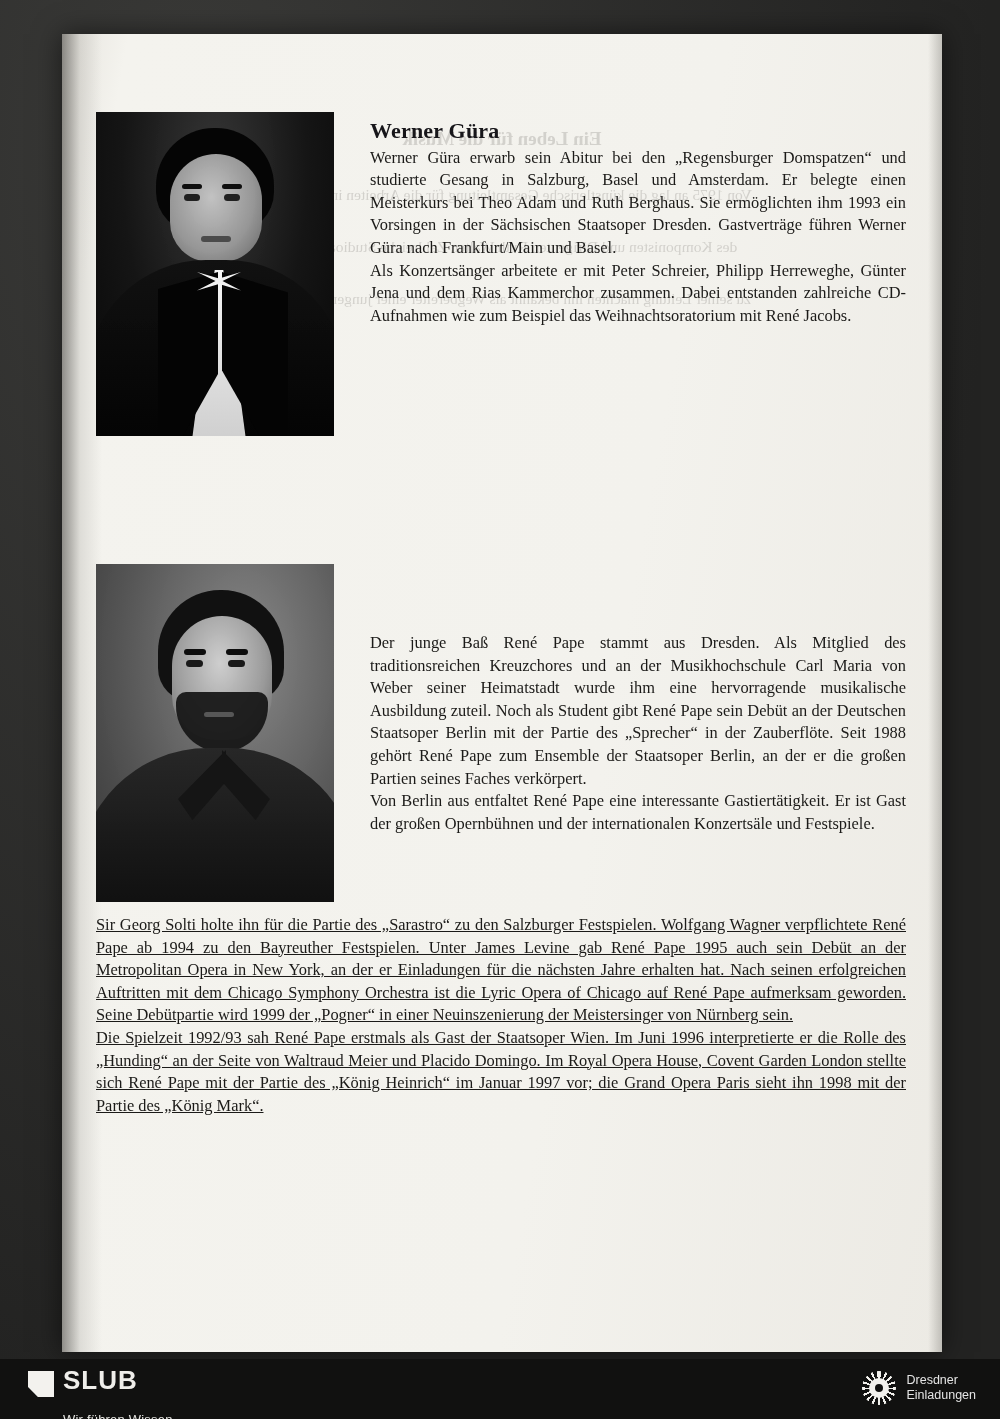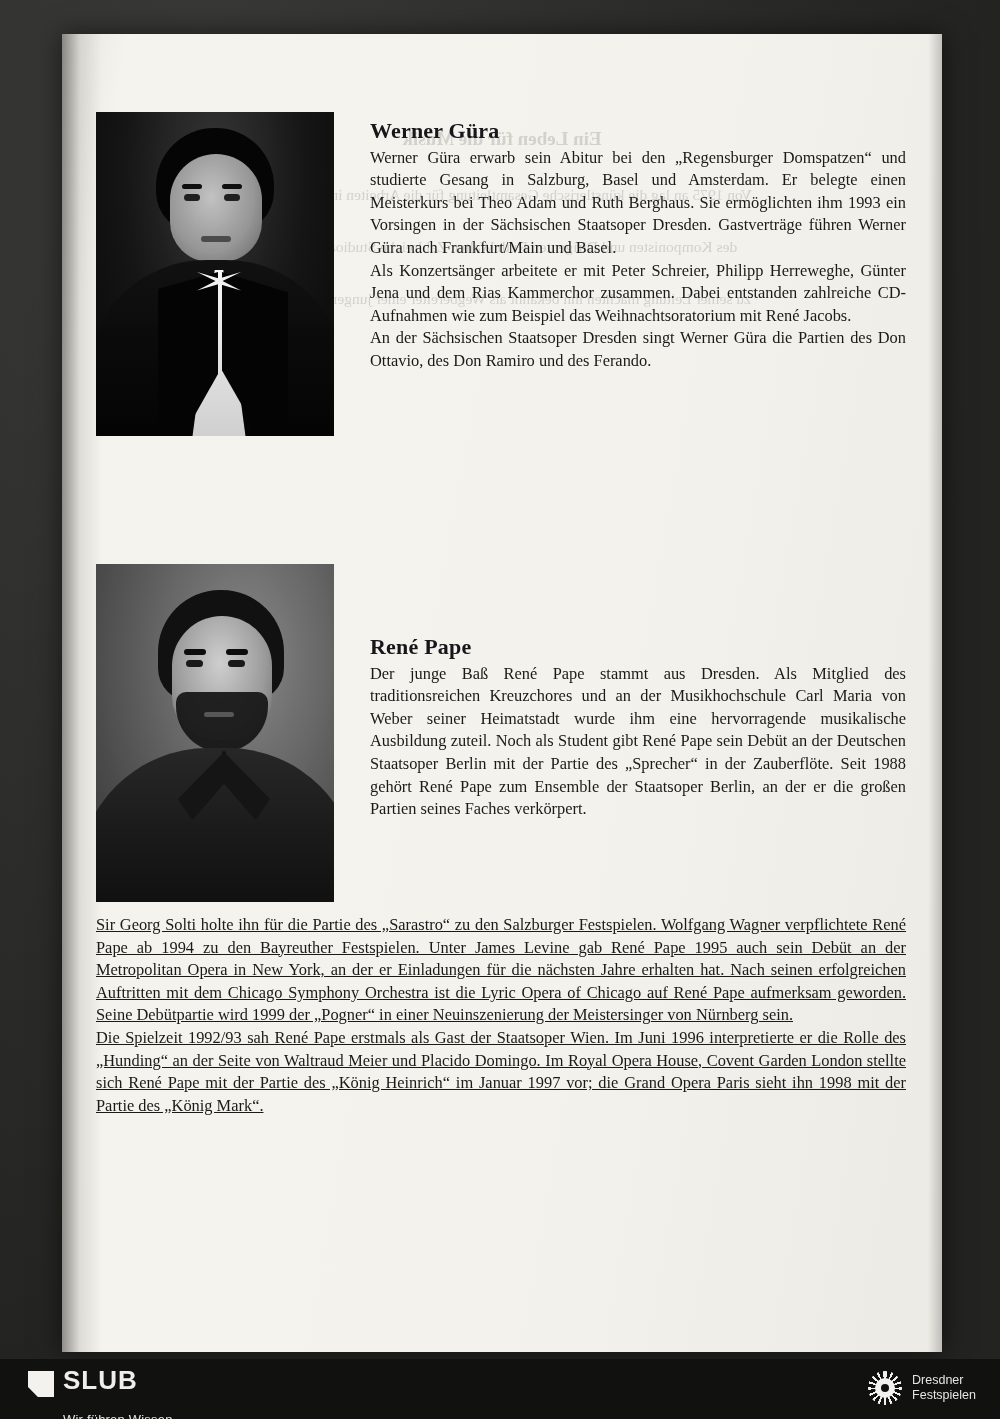--- a/index.html
+++ b/index.html
@@ -344,41 +344,40 @@
       <div class="shirt"></div>
       <div class="lapel-l"></div>
       <div class="lapel-r"></div>
       <div class="bowtie"></div>
     </div>
 
     <div class="bio-col" id="guera-text">
       <h2 class="bio-title">Werner Güra</h2>
       <p>Werner Güra erwarb sein Abitur bei den „Regensburger Domspatzen“ und studierte Gesang in Salzburg, Basel und Amsterdam. Er belegte einen Meisterkurs bei Theo Adam und Ruth Berghaus. Sie ermöglichten ihm 1993 ein Vorsingen in der Sächsischen Staatsoper Dresden. Gastverträge führen Werner Güra nach Frankfurt/Main und Basel.</p>
       <p>Als Konzertsänger arbeitete er mit Peter Schreier, Philipp Herreweghe, Günter Jena und dem Rias Kammerchor zusammen. Dabei entstanden zahlreiche CD-Aufnahmen wie zum Beispiel das Weihnachtsoratorium mit René Jacobs.</p>
-      <p>An der Sächsischen Staatsoper Dresden singt Werner Güra die Partien des Don Ottavio, des Don Ramiro und des Ferando.</p>
     </div>
 
     <div class="portrait" id="portrait-pape">
       <div class="bg"></div>
       <div class="hair"></div>
       <div class="face"></div>
       <div class="brow-l"></div>
       <div class="brow-r"></div>
       <div class="eye-l"></div>
       <div class="eye-r"></div>
       <div class="beard"></div>
       <div class="mouth"></div>
       <div class="shoulders"></div>
       <div class="collar-l"></div>
       <div class="collar-r"></div>
     </div>
 
     <div class="bio-col" id="pape-text">
-      <h2 class="bio-title">René Pape</h2>
       <p>Der junge Baß René Pape stammt aus Dresden. Als Mitglied des traditionsreichen Kreuzchores und an der Musikhochschule Carl Maria von Weber seiner Heimatstadt wurde ihm eine hervorragende musikalische Ausbildung zuteil. Noch als Student gibt René Pape sein Debüt an der Deutschen Staatsoper Berlin mit der Partie des „Sprecher“ in der Zauberflöte. Seit 1988 gehört René Pape zum Ensemble der Staatsoper Berlin, an der er die großen Partien seines Faches verkörpert.</p>
+      <p>Von Berlin aus entfaltet René Pape eine interessante Gastiertätigkeit. Er ist Gast der großen Opernbühnen und der internationalen Konzertsäle und Festspiele.</p>
     </div>
 
     <div id="pape-full">
       <p>Sir Georg Solti holte ihn für die Partie des „Sarastro“ zu den Salzburger Festspielen. Wolfgang Wagner verpflichtete René Pape ab 1994 zu den Bayreuther Festspielen. Unter James Levine gab René Pape 1995 auch sein Debüt an der Metropolitan Opera in New York, an der er Einladungen für die nächsten Jahre erhalten hat. Nach seinen erfolgreichen Auftritten mit dem Chicago Symphony Orchestra ist die Lyric Opera of Chicago auf René Pape aufmerksam geworden. Seine Debütpartie wird 1999 der „Pogner“ in einer Neuinszenierung der Meistersinger von Nürnberg sein.</p>
       <p>Die Spielzeit 1992/93 sah René Pape erstmals als Gast der Staatsoper Wien. Im Juni 1996 interpretierte er die Rolle des „Hunding“ an der Seite von Waltraud Meier und Placido Domingo. Im Royal Opera House, Covent Garden London stellte sich René Pape mit der Partie des „König Heinrich“ im Januar 1997 vor; die Grand Opera Paris sieht ihn 1998 mit der Partie des „König Mark“.</p>
     </div>
 
   </div>
 </div>
 
@@ -392,16 +391,16 @@
   </div>
 
   <div class="dp">
     <div class="dp-mark">
       <div class="ring"></div>
       <div class="core"></div>
       <div class="hole"></div>
     </div>
     <div class="dp-text">
       <div>Dresdner</div>
-      <div>Festspielen</div>
+      <div>Einladungen</div>
     </div>
   </div>
 </div>
 
 </body></html>

